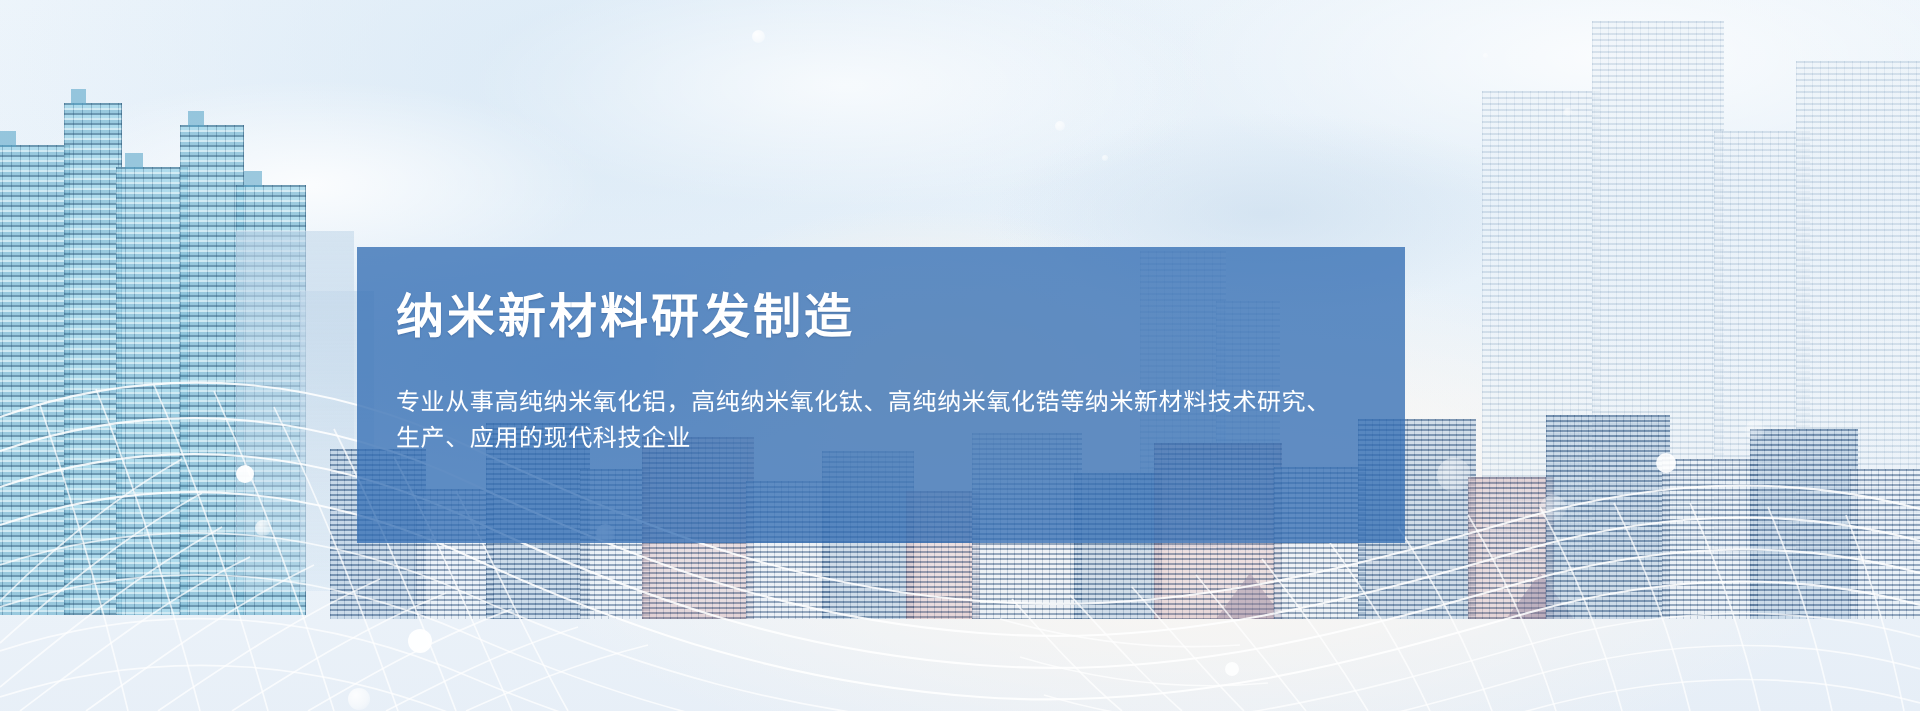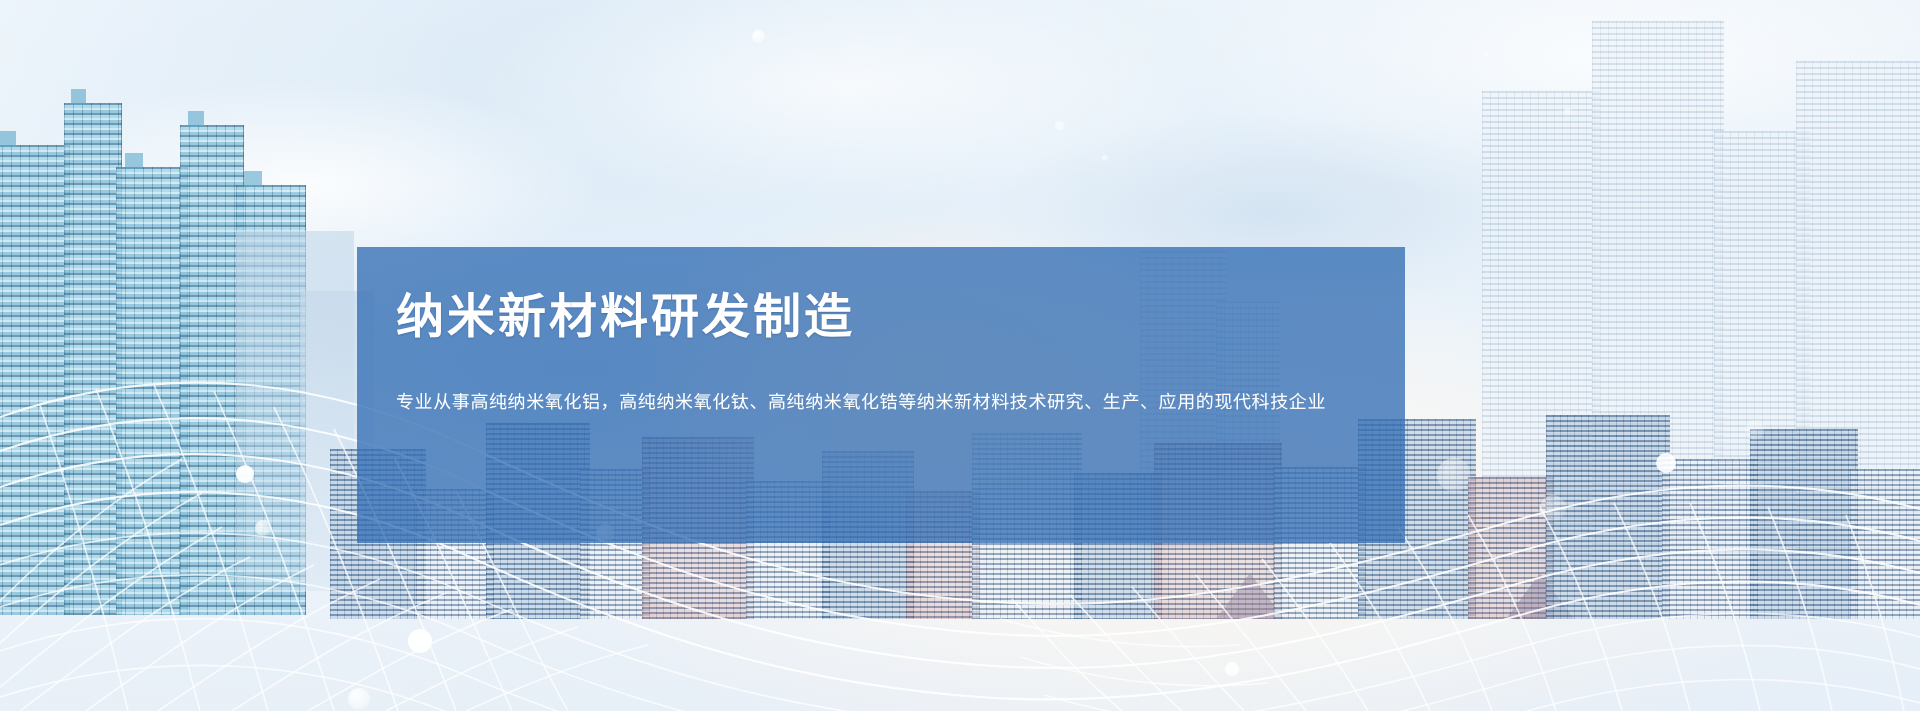--- a/index.html
+++ b/index.html
@@ -172,21 +172,21 @@
     font-size:48px;
     line-height:1.1;
     font-weight:700;
     letter-spacing:3px;
     text-shadow:0 1px 2px rgba(20,52,96,.28);
     white-space:nowrap;
   }
   .subtitle {
     margin-top:40px;
     color:#ffffff;
-    font-size:18px;
+    font-size:24px;
     line-height:36px;
     font-weight:400;
     letter-spacing:.6px;
     max-width:960px;
   }
 </style>
 </head>
 <body>
 
 <div class="hero">

